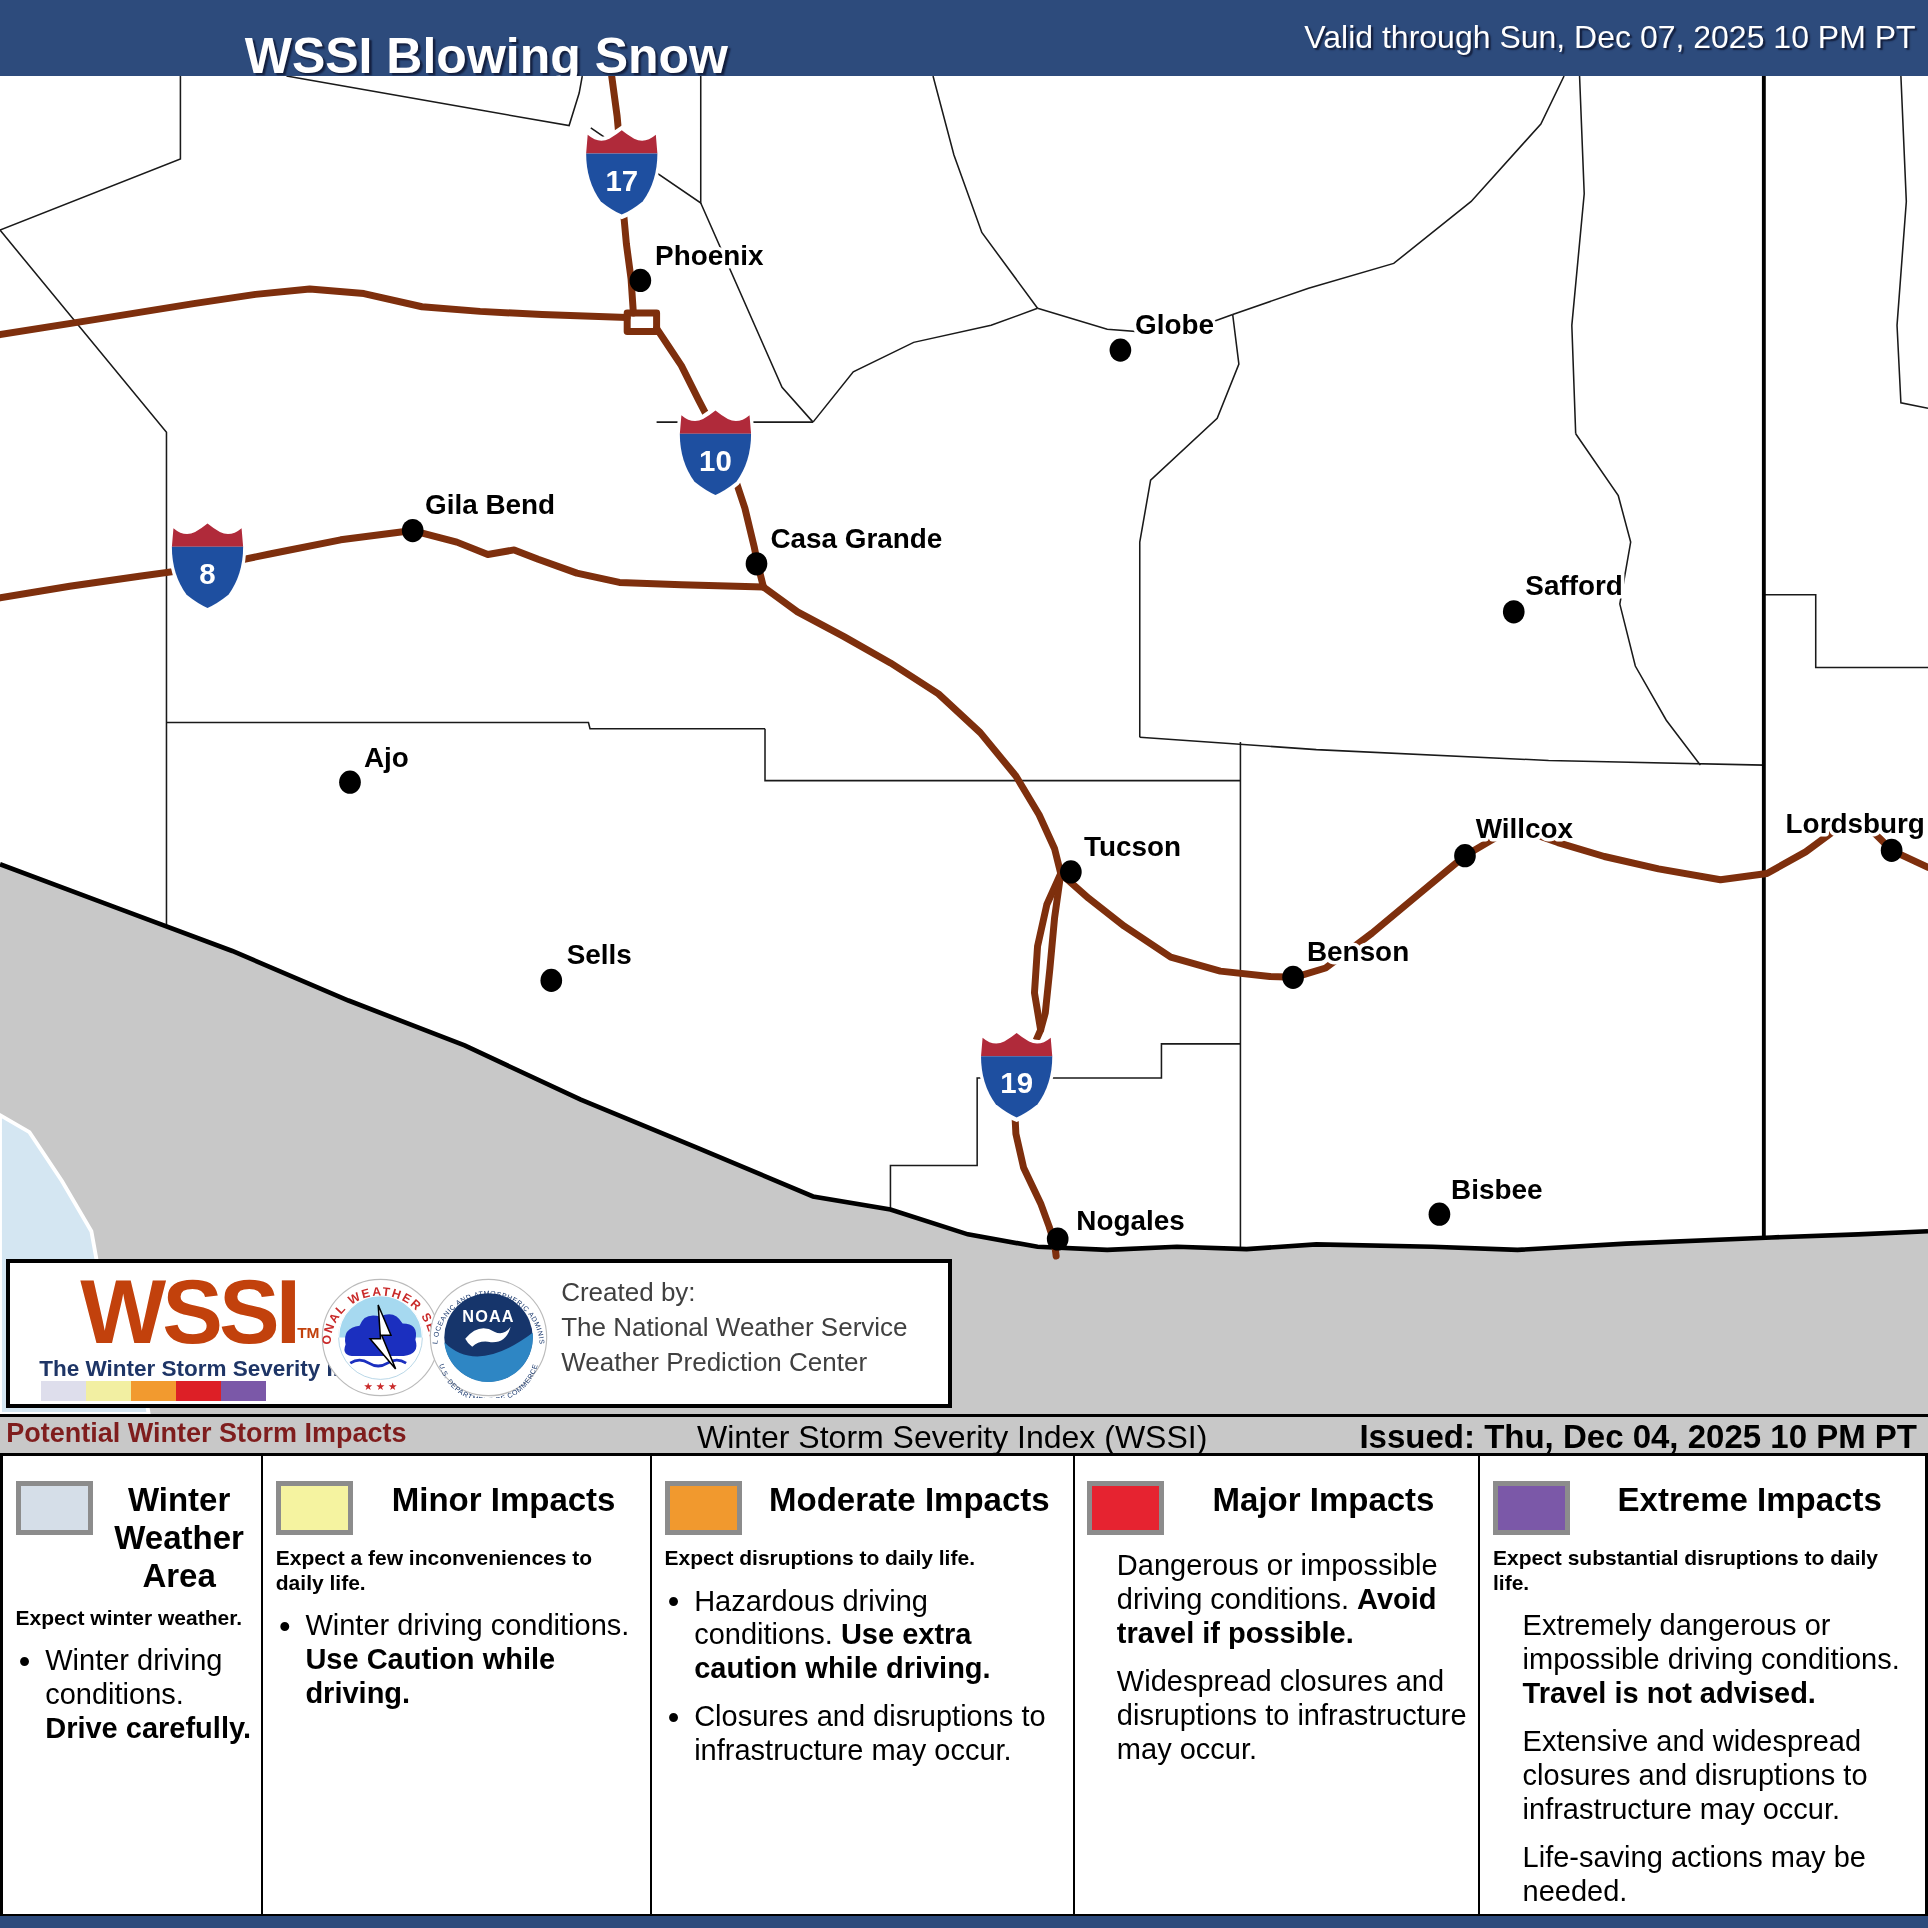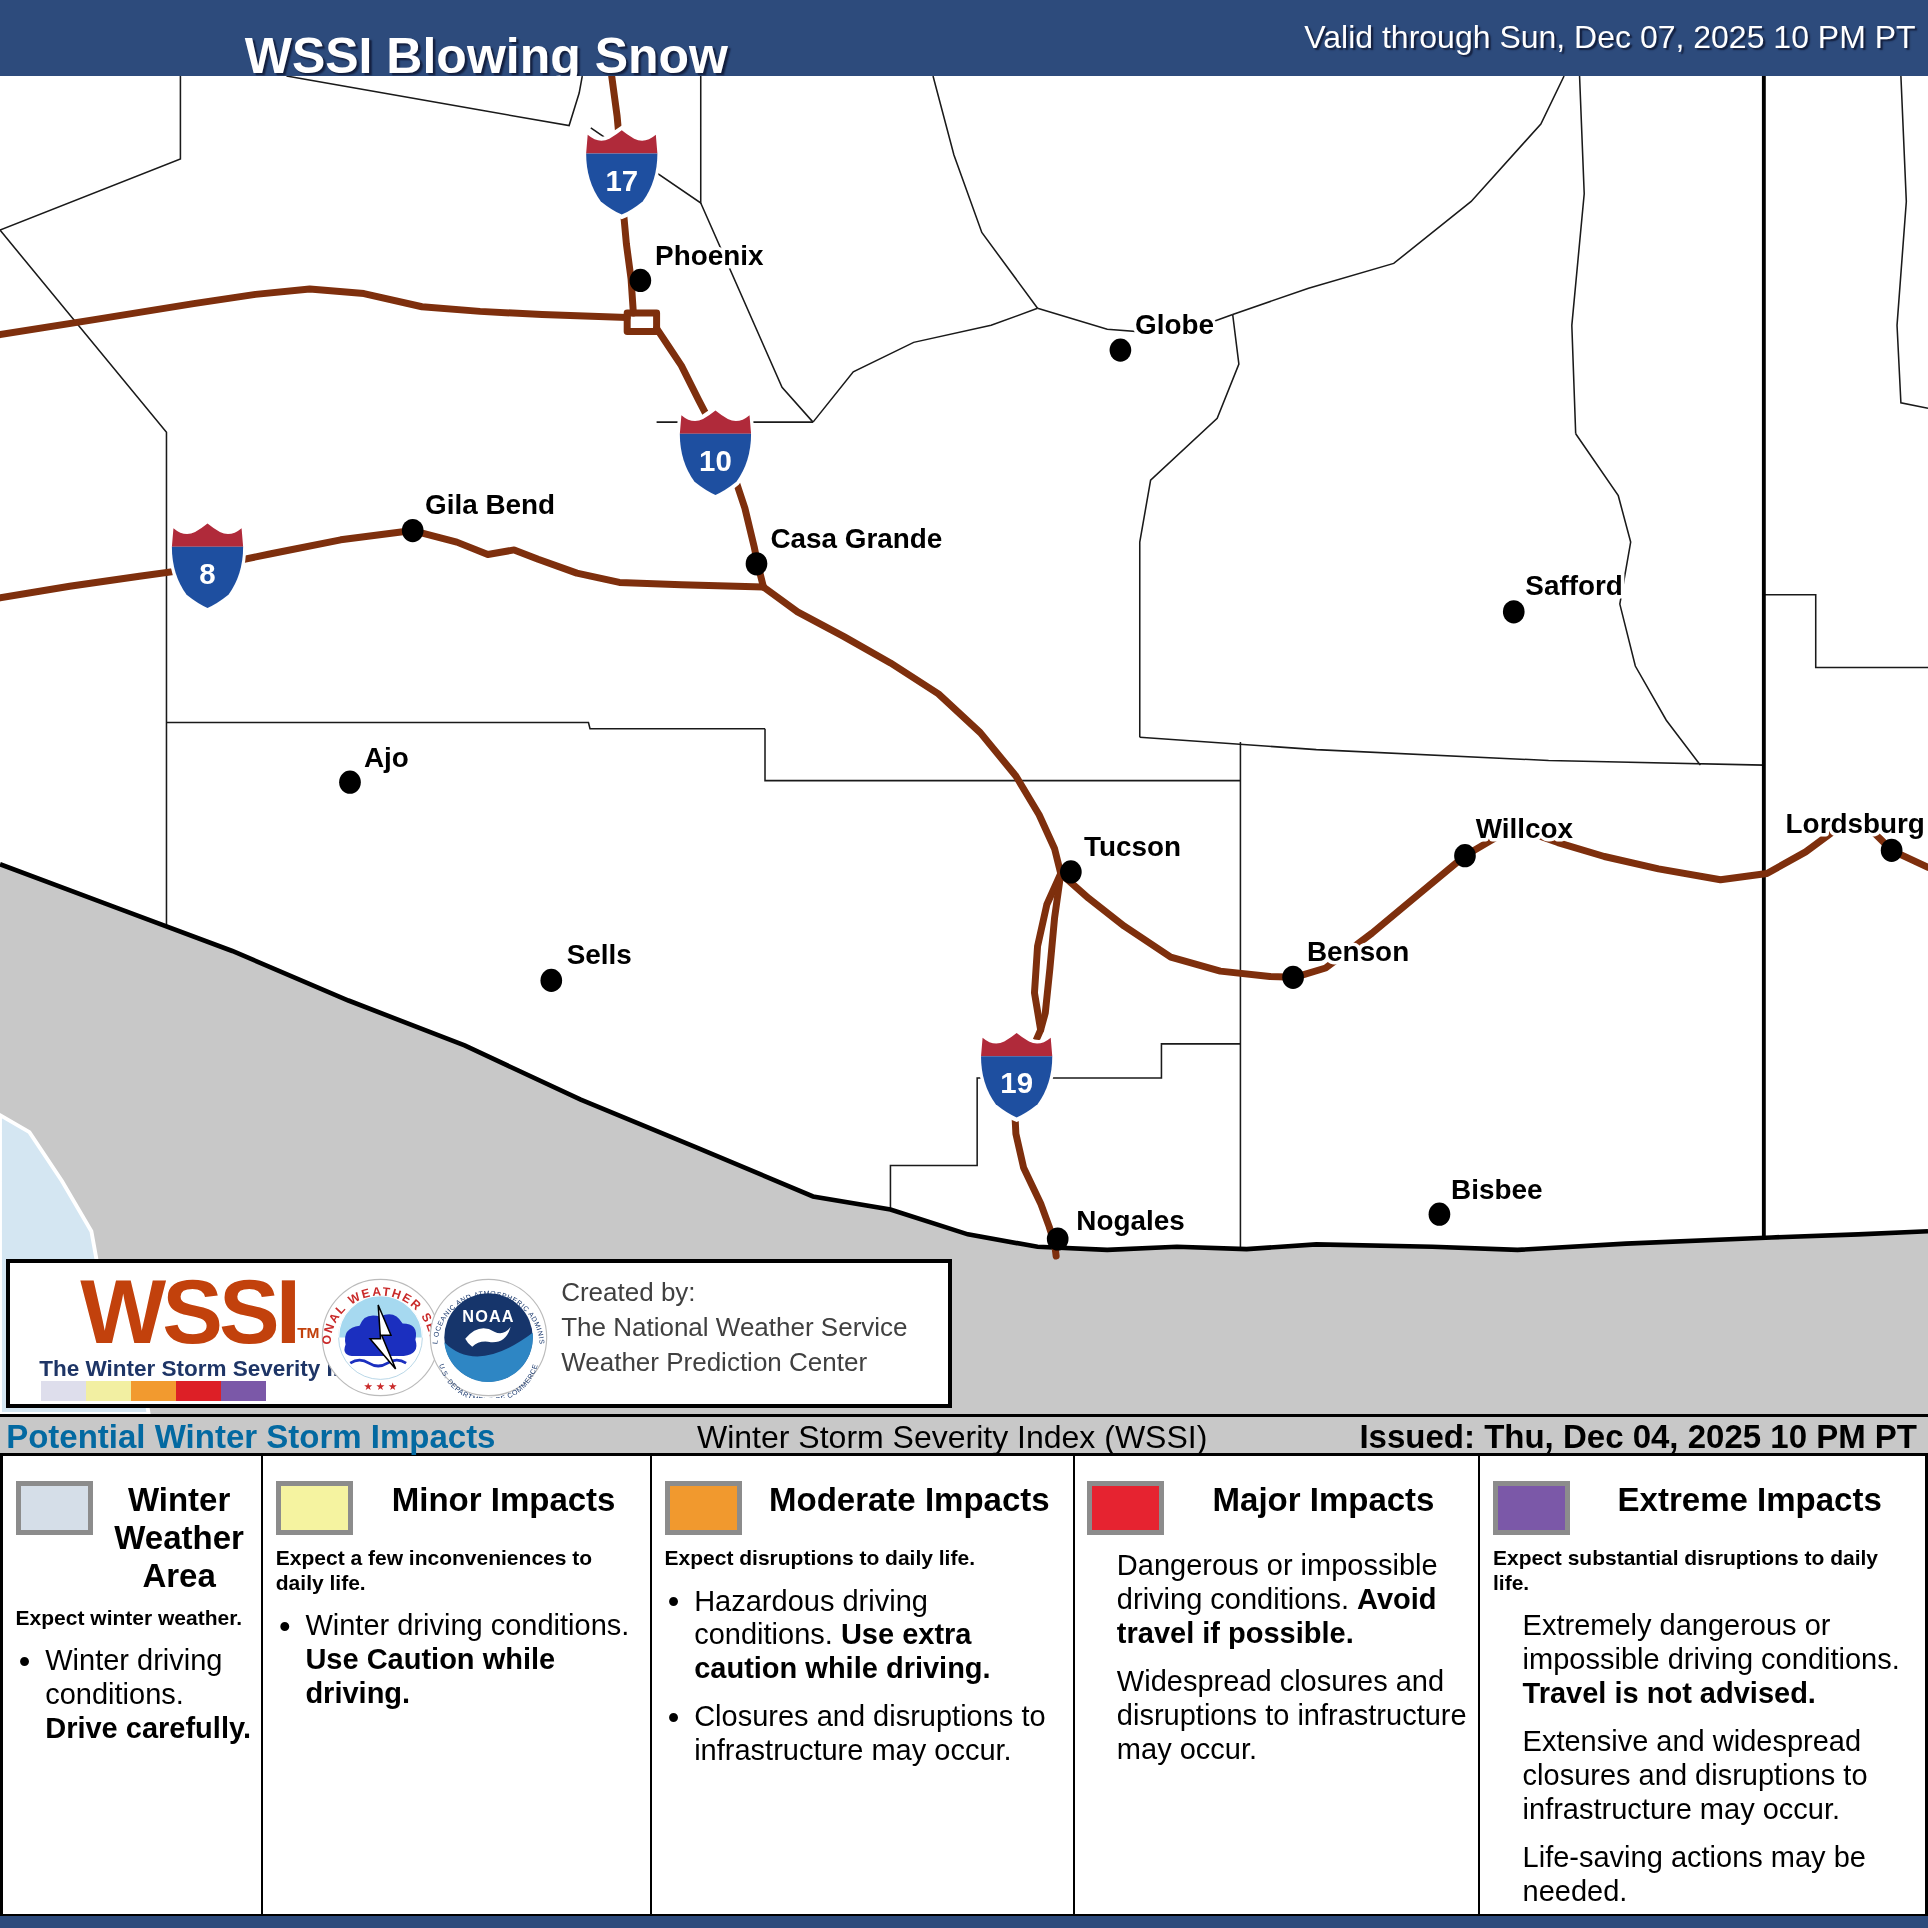--- a/index.html
+++ b/index.html
@@ -34,21 +34,21 @@
   .wssi-tm{font-size:15.5px;letter-spacing:0;vertical-align:4.6px;}
   .wssi-tag{position:absolute;left:29px;top:93px;font-size:22.5px;font-weight:700;color:#1E3566;}
   .wssi-strip{position:absolute;left:31px;top:118px;display:flex;}
   .wssi-strip span{display:inline-block;width:45px;height:20px;}
   .createdby{position:absolute;left:551px;top:12.4px;font-size:26px;color:#404040;line-height:35px;}
   .logo-svg{position:absolute;top:14px;}
 
   
   .bar{position:absolute;left:0;top:1414px;width:1928px;height:42px;background:#C8C8C8;
     border-top:3.1px solid #000;border-bottom:3.1px solid #000;box-sizing:border-box;}
-  .bar-left{position:absolute;left:6.2px;top:0.8px;font-size:33px;font-weight:700;color:#0369a1;}
+  .bar-left{position:absolute;left:6.2px;top:0.8px;font-size:27px;font-weight:700;color:#7f1d1d;}
   .bar-center{position:absolute;left:697px;top:2.3px;font-size:32px;font-weight:400;color:#000;}
   .bar-right{position:absolute;right:11px;top:0.8px;font-size:33px;font-weight:700;color:#000;}
 
   
   .legend{position:absolute;left:0;top:1456px;width:1928px;height:458px;background:#fff;
     border-left:3.1px solid #000;border-right:3.1px solid #000;box-sizing:border-box;display:flex;}
   .col{box-sizing:border-box;padding:0 8px;}
   .col+.col{border-left:2.3px solid #000;}
   .col.c1{width:259px;} .col.c2{width:390px;} .col.c3{width:424px;} .col.c4{width:407px;} .col.c5{width:448px;}
   .head{display:flex;gap:12.4px;margin-top:25px;align-items:flex-start;}

